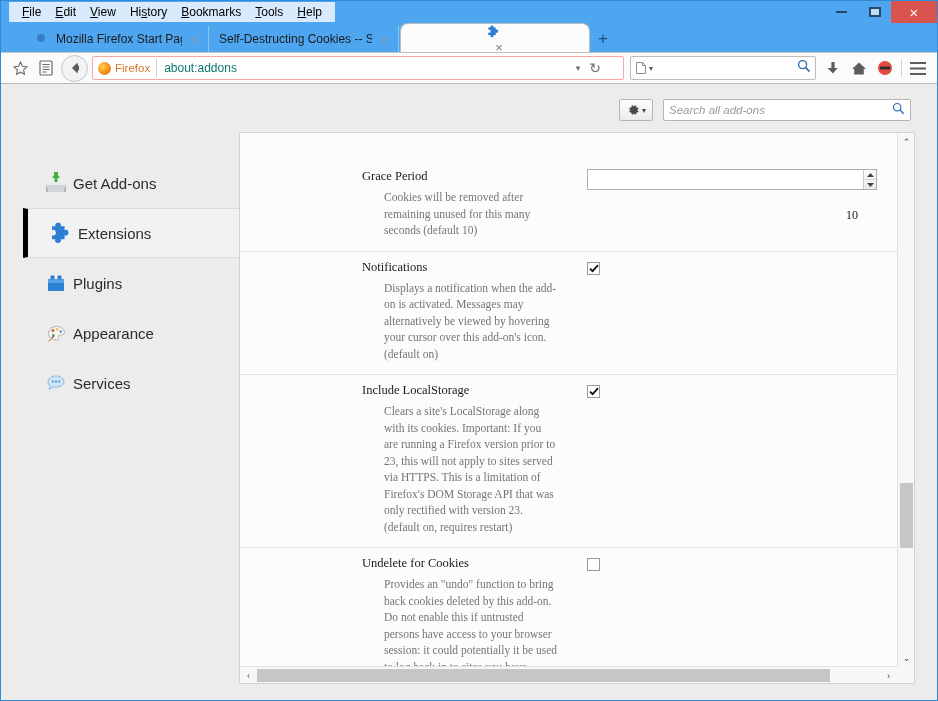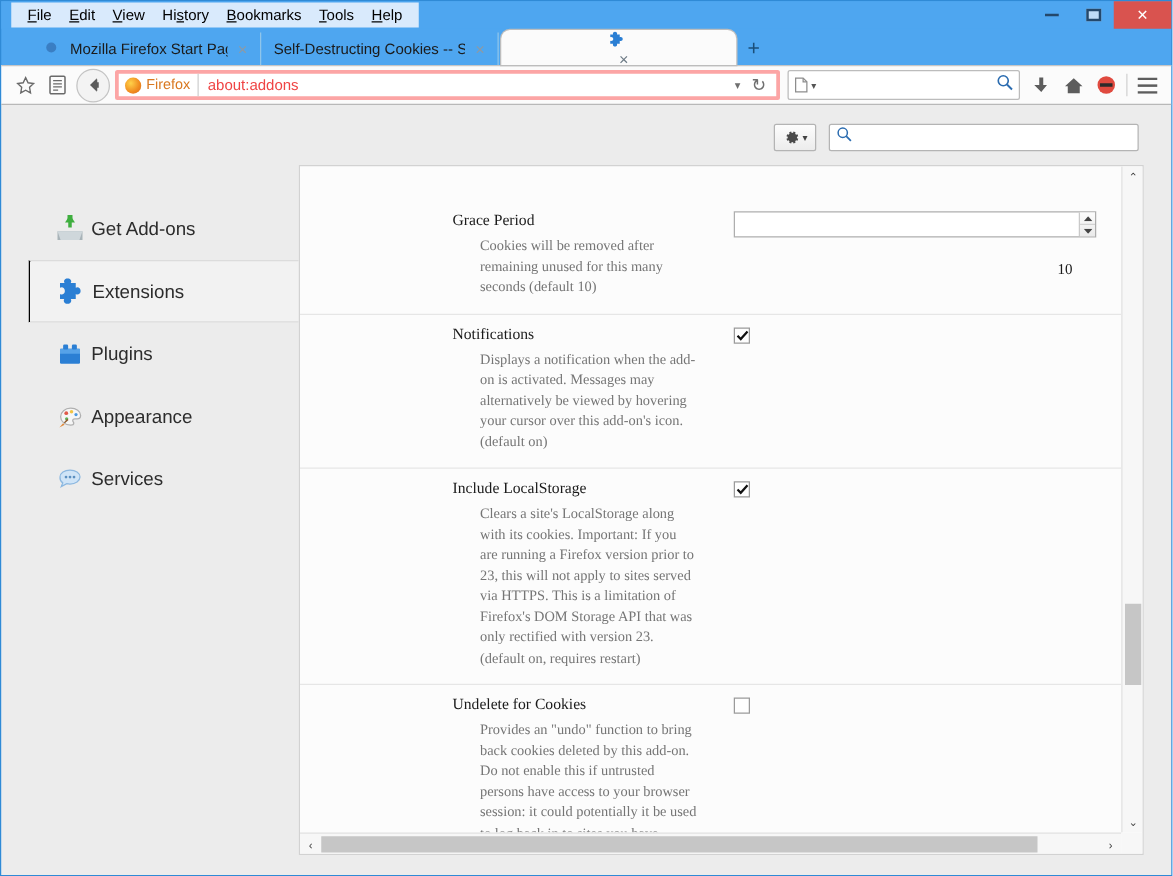--- a/index.html
+++ b/index.html
@@ -104,35 +104,35 @@
   }
   .vsep { width: 1px; height: 18px; background: #d2d2d2; margin: 0 3px; }
   .backbtn {
     width: 27px; height: 27px; border-radius: 50%;
     border: 1px solid #c4c4c4; background: #f3f3f3;
     display: flex; align-items: center; justify-content: center;
     margin: 0 4px 0 2px; color: #5a5a5a;
   }
   .urlbar {
     flex: 1; height: 24px; background: #fff;
-    border: 3px solid #fca5a5; border-radius: 2px;
-    display: flex; align-items: center; padding: 0 2px 0 5px;
+    border: 1px solid #fca5a5; border-radius: 2px;
+    display: flex; align-items: center; padding: 0 16px 0 5px;
     margin-right: 6px; min-width: 0;
   }
   .identity {
     display: flex; align-items: center; gap: 4px;
     padding-right: 6px; margin-right: 7px;
     border-right: 1px solid #d0d0d0; height: 18px;
   }
   .identity .glob {
     width: 13px; height: 13px; border-radius: 50%;
     background: radial-gradient(circle at 35% 35%, #ffd24a, #f08a1e 60%, #d2691e);
   }
   .identity .name { font-size: 11.5px; color: #d97820; }
-  .urltext { flex: 1; font-size: 12px; color: #ef4444; overflow: hidden; white-space: nowrap; }
+  .urltext { flex: 1; font-size: 12px; color: #0f766e; overflow: hidden; white-space: nowrap; }
   .url-actions { display: flex; align-items: center; gap: 2px; color: #6f6f6f; flex: none; }
   .searchbar {
     width: 186px; height: 24px; background: #fff;
     border: 1px solid #bcbcbc; border-radius: 2px;
     display: flex; align-items: center; padding: 0 4px;
     margin-right: 4px;
   }
   .searchbar .engine { display: flex; align-items: center; gap: 2px; }
   .searchbar .sflex { flex: 1; }
 
@@ -167,21 +167,21 @@
   }
   .cat {
     height: 50px; display: flex; align-items: center;
     padding-left: 20px; gap: 4px;
     font-size: 15px; color: #2c2c2c;
   }
   .cat.selected {
     background: #f2f2f2;
     border-top: 1px solid #dcdcdc;
     border-bottom: 1px solid #dcdcdc;
-    border-left: 1px solid #000000;
+    border-left: 5px solid #000000;
   }
   .cat .ci { width: 26px; height: 26px; flex: none; position: relative; }
 
   .detail-pane {
     position: absolute; left: 238px; top: 6px; right: 22px; bottom: 16px;
     background: #fcfcfc; border: 1px solid #d2d2d2;
     overflow: hidden;
   }
   .settings {
     position: absolute; left: 0; top: 0; right: 17px; bottom: 17px;
@@ -375,20 +375,21 @@
 
     <div class="amo-header">
       <div class="toolsbtn">
         <svg width="14" height="14" viewBox="0 0 16 16">
             <path fill="#4a4a4a" d="M8 5.2A2.8 2.8 0 108 10.8 2.8 2.8 0 008 5.2zm0 4.2a1.4 1.4 0 110-2.8 1.4 1.4 0 010 2.8z"></path>
             <path fill="#4a4a4a" d="M14.4 9.1l-1.2-.5a5.3 5.3 0 000-1.2l1.2-.5-.7-1.8-1.3.3a5.3 5.3 0 00-.8-.8l.3-1.3-1.8-.7-.5 1.2a5.3 5.3 0 00-1.2 0L7.9 2.6l-1.8.7.3 1.3c-.3.2-.6.5-.8.8l-1.3-.3-.7 1.8 1.2.5a5.3 5.3 0 000 1.2l-1.2.5.7 1.8 1.3-.3c.2.3.5.6.8.8l-.3 1.3 1.8.7.5-1.2a5.3 5.3 0 001.2 0l.5 1.2 1.8-.7-.3-1.3c.3-.2.6-.5.8-.8l1.3.3z"></path>
           </svg>
         <span style="font-size:8px;color:#444;">▾</span>
       </div>
       <div class="amo-search">
+        <span class="ph">Search all add-ons</span>
         <span>
           <svg width="13" height="13" viewBox="0 0 14 14">
               <circle cx="5.6" cy="5.6" r="4" fill="none" stroke="#2b6cb0" stroke-width="1.3"></circle>
               <path stroke="#2b6cb0" stroke-width="1.5" d="M8.6 8.6l4 4"></path>
             </svg>
         </span>
       </div>
     </div>
 
     <div class="amo-body">

